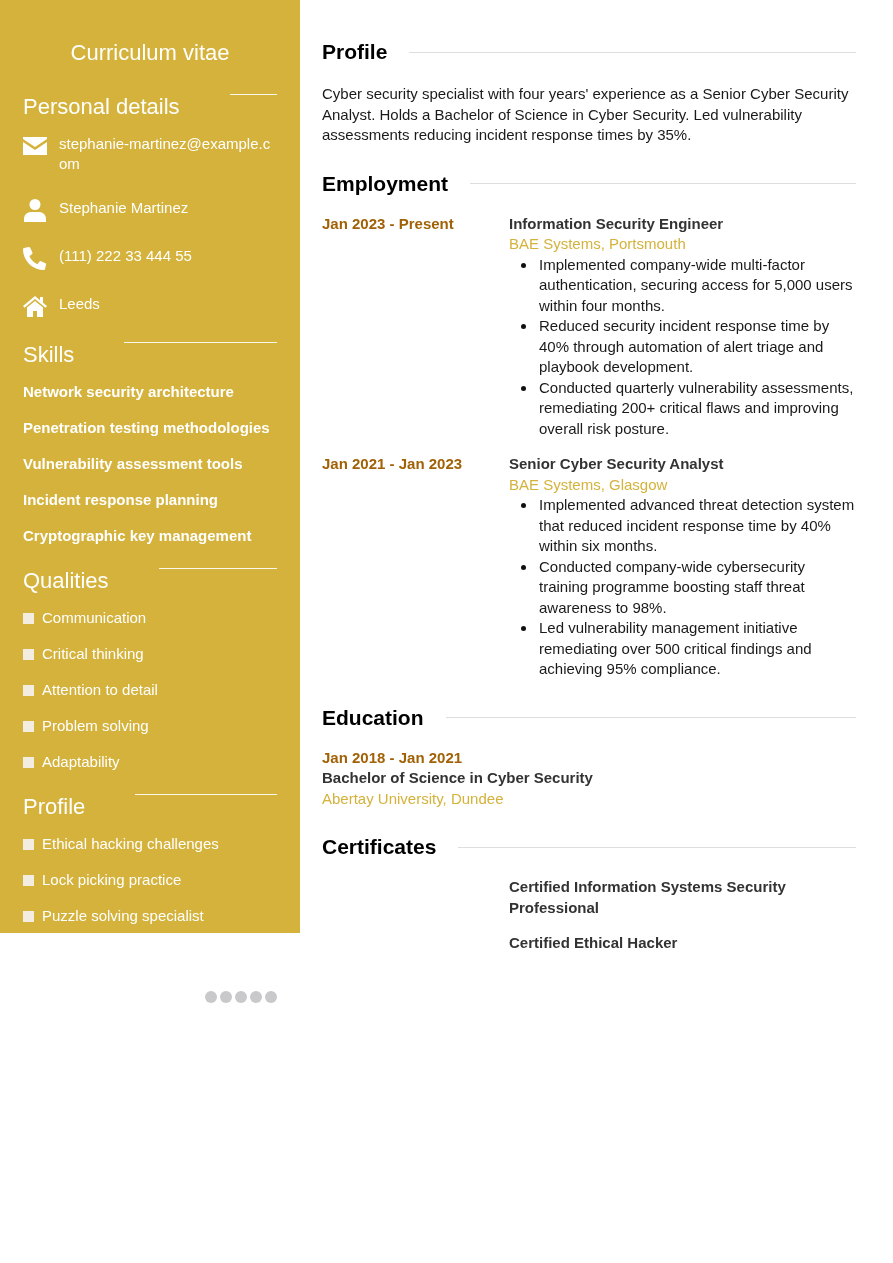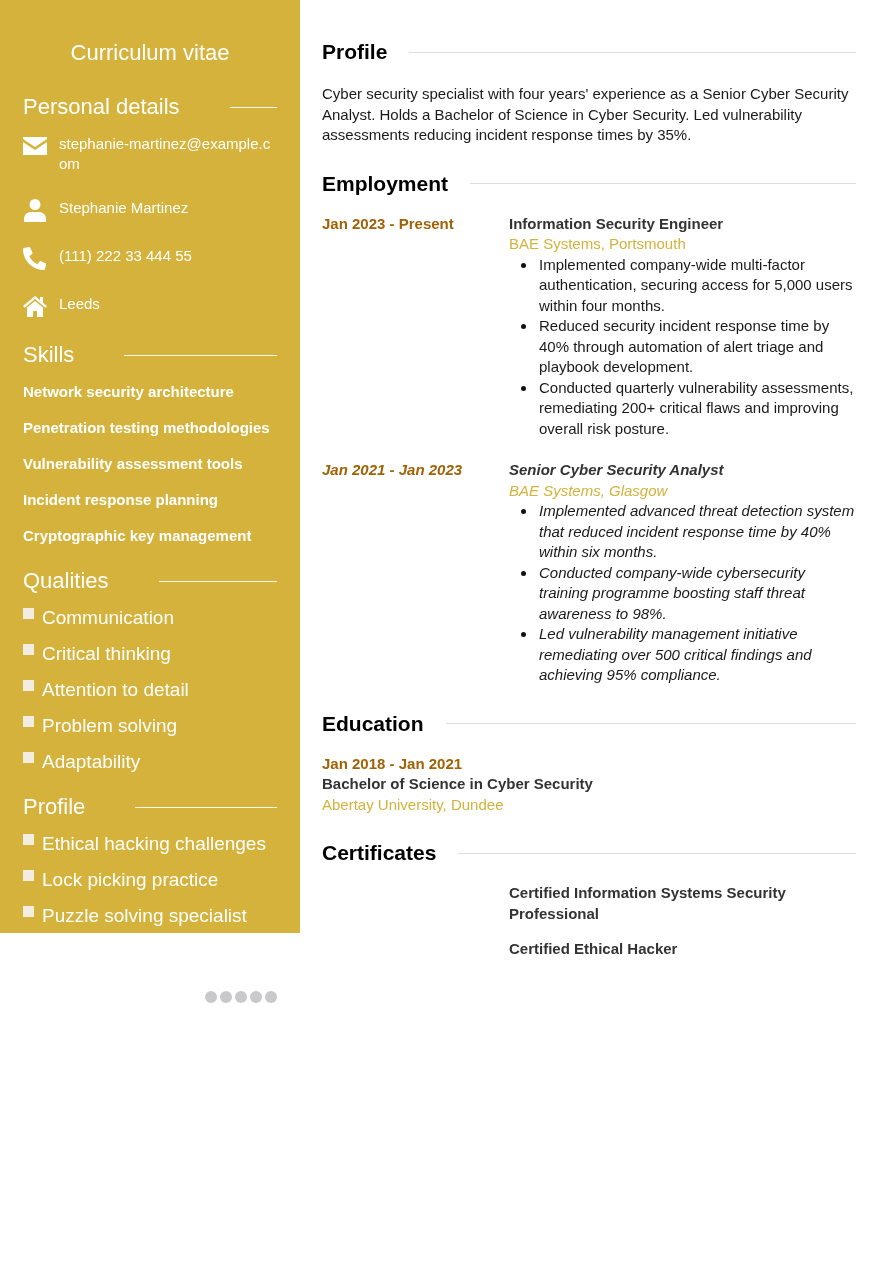--- a/index.html
+++ b/index.html
@@ -5,34 +5,34 @@
   * { box-sizing: border-box; margin: 0; padding: 0; }
   html, body { width: 893px; height: 1263px; background: #ffffff; }
   body { font-family: "Liberation Sans", sans-serif; position: relative; overflow: hidden; }
 
   .sidebar {
     position: absolute; left: 0; top: 0; width: 300px; height: 933px;
     background: #d4b23b; color: #ffffff; padding: 0 23px 0 23px;
   }
   .cv-title { text-align: center; font-size: 22px; padding-top: 40px; height: 86px; }
 
-  .side-heading { display: flex; align-items: center; font-size: 22px; margin-bottom: 14px; gap: 28px; }
+  .side-heading { display: flex; align-items: flex-start; font-size: 22px; margin-bottom: 14px; gap: 28px; }
   .side-heading .line { flex: 1; height: 1px; background: #ffffff; margin-left: 22px; opacity: 0.9; }
 
   .pd-item { display: flex; align-items: flex-start; font-size: 15px; line-height: 20px; margin-bottom: 24px; }
   .pd-item .ico { width: 36px; flex: none; display: flex; justify-content: flex-start; padding-top: 0; }
   .pd-item .ico svg { width: 24px; height: 24px; fill: #ffffff; }
   .pd-item .txt { flex: 1; word-break: break-all; }
 
   #personal { margin-top: 8px; }
   #skills { margin-top: 24px; }
   .skill { font-weight: bold; font-size: 15px; line-height: 20px; margin-bottom: 16px; }
 
   #qualities, #hobbies, #languages { margin-top: 22px; }
-  .sq-item { display: flex; align-items: flex-start; font-size: 19px; line-height: 20px; margin-bottom: 16px; }
+  .sq-item { display: flex; align-items: center; font-size: 15px; line-height: 20px; margin-bottom: 16px; }
   .sq-item .sq { width: 11px; height: 11px; background: #f3ece0; margin-right: 8px; flex: none; }
 
   .lang-row { display: flex; align-items: center; justify-content: space-between; font-size: 15px; font-weight: bold; }
   .dots { display: flex; gap: 3px; }
   .dot { width: 12px; height: 12px; border-radius: 50%; background: #c9c9cc; }
 
   .main { position: absolute; left: 322px; top: 0; width: 534px; color: #111; }
   .main-heading { display: flex; align-items: center; font-size: 21px; font-weight: bold; color: #000000; }
   .main-heading .line { flex: 1; height: 1px; background: #dedede; margin-left: 22px; }
   .profile-text { font-size: 15px; line-height: 20.5px; color: #1a1a1a; margin-top: 20px; }
@@ -191,21 +191,21 @@
       <div class="body">
         <div class="role">Information Security Engineer</div>
         <div class="org">BAE Systems, Portsmouth</div>
         <ul>
           <li>Implemented company-wide multi-factor authentication, securing access for 5,000 users within four months.</li>
           <li>Reduced security incident response time by 40% through automation of alert triage and playbook development.</li>
           <li>Conducted quarterly vulnerability assessments, remediating 200+ critical flaws and improving overall risk posture.</li>
         </ul>
       </div>
     </div>
-    <div class="entry" style="margin-top:21px;font-style:italic;">
+    <div class="entry" style="margin-top:15px;">
       <div class="date">Jan 2021 - Jan 2023</div>
       <div class="body">
         <div class="role">Senior Cyber Security Analyst</div>
         <div class="org">BAE Systems, Glasgow</div>
         <ul>
           <li>Implemented advanced threat detection system that reduced incident response time by 40% within six months.</li>
           <li>Conducted company-wide cybersecurity training programme boosting staff threat awareness to 98%.</li>
           <li>Led vulnerability management initiative remediating over 500 critical findings and achieving 95% compliance.</li>
         </ul>
       </div>

